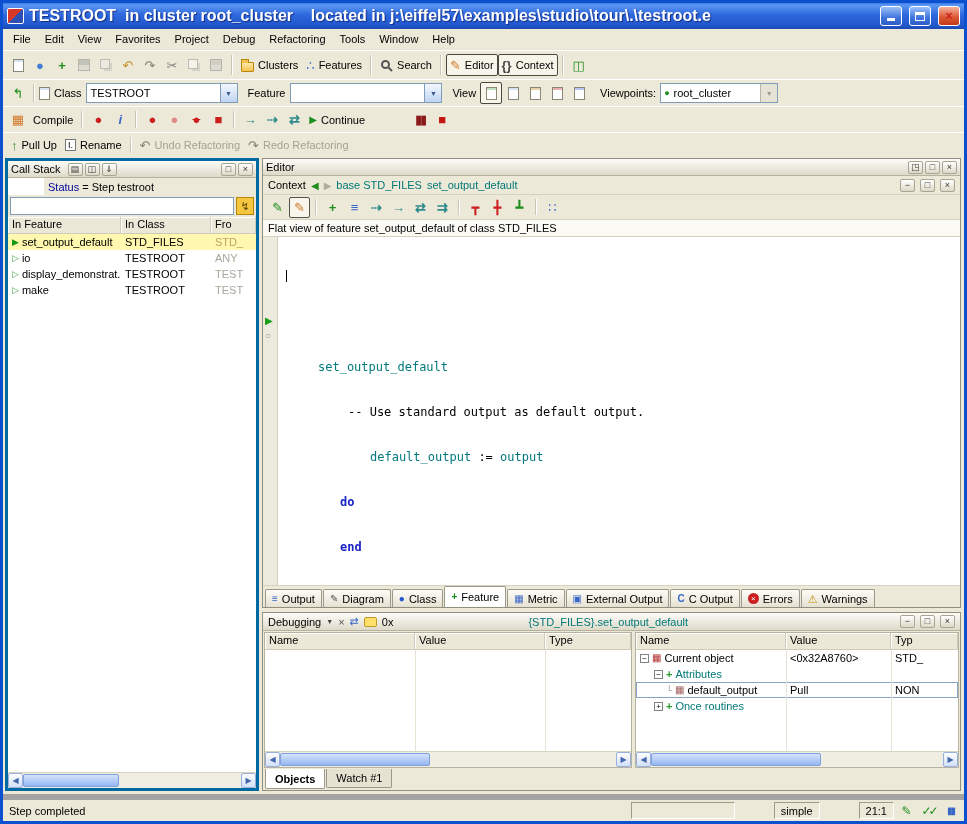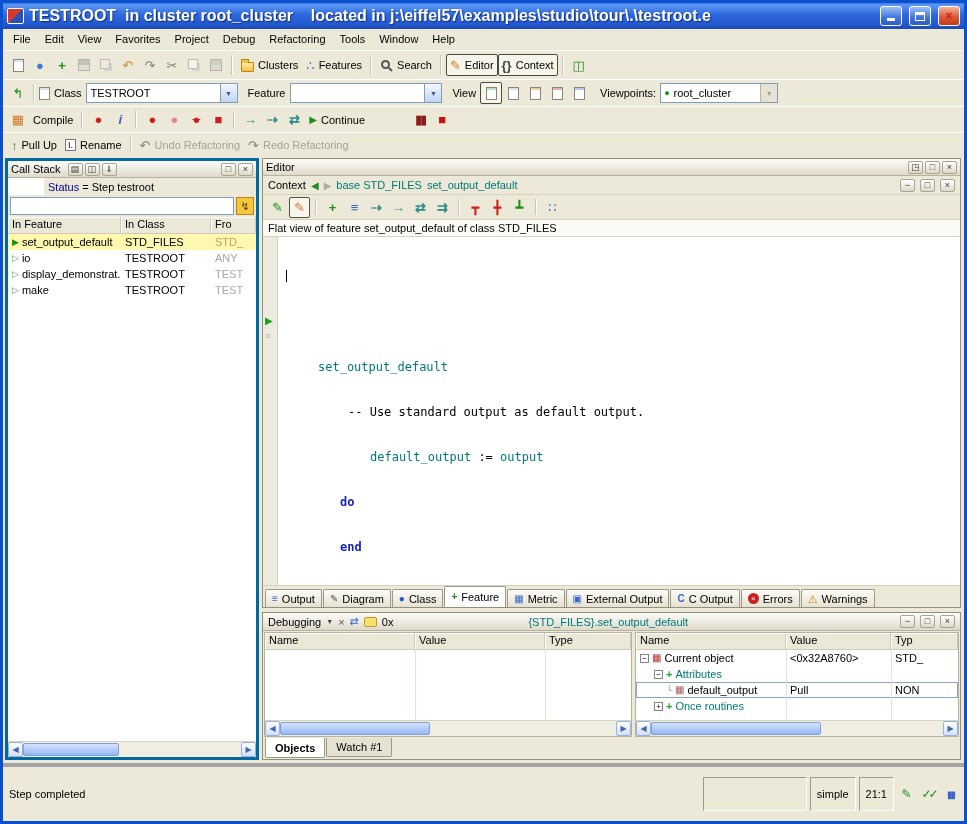--- a/index.html
+++ b/index.html
@@ -148,24 +148,24 @@
   .tname { color:#007878; }
   .treech { color:#A8A8A8; font:10px "DejaVu Sans Mono",monospace; }
   .ind2 { padding-left:18px; } .ind3 { padding-left:30px; }
 
   .dtabs { flex:0 0 21px; display:flex; align-items:flex-start; padding:0 2px; background:#ECE9D8; }
   .btab { height:19px; display:flex; align-items:center; padding:0 9px; margin-right:1px;
           border:1px solid #9C988A; border-top:none; border-radius:0 0 2px 2px; background:#E6E2D2; }
   .btab.active { background:#fff; font-weight:bold; height:20px; }
 
   
-  .statusbar { flex:0 0 22px; display:flex; align-items:center; gap:3px; padding:10px 4px; border-top:4px solid #a3a3a3; }
+  .statusbar { flex:0 0 22px; display:flex; align-items:center; gap:3px; padding:2px 4px; border-top:6px solid #a3a3a3; }
   .smsg { flex:1; padding-left:2px; }
-  .scell { height:34px; border:1px solid; border-color:#9E9B88 #FFFFFF #FFFFFF #9E9B88; display:flex;
-           align-items:center; padding:0 6px; white-space:nowrap; }
+  .scell { height:17px; border:1px solid; border-color:#9E9B88 #FFFFFF #FFFFFF #9E9B88; display:flex;
+           align-items:center; padding:0 6px; white-space:nowrap;margin-left:36px; }
   .sprog { width:104px; }
   .sicon { width:19px; display:flex; justify-content:center; font-size:12px; }
   .grn { color:#1E8E1E; } .teal { color:#2E8B8B; } .blu { color:#3A66C8; } .red { color:#CC2020; }
   .org { color:#D07828; } .ylw { color:#C89030; }
 </style>
 </head>
 <body>
 
 <div class="w">
 

